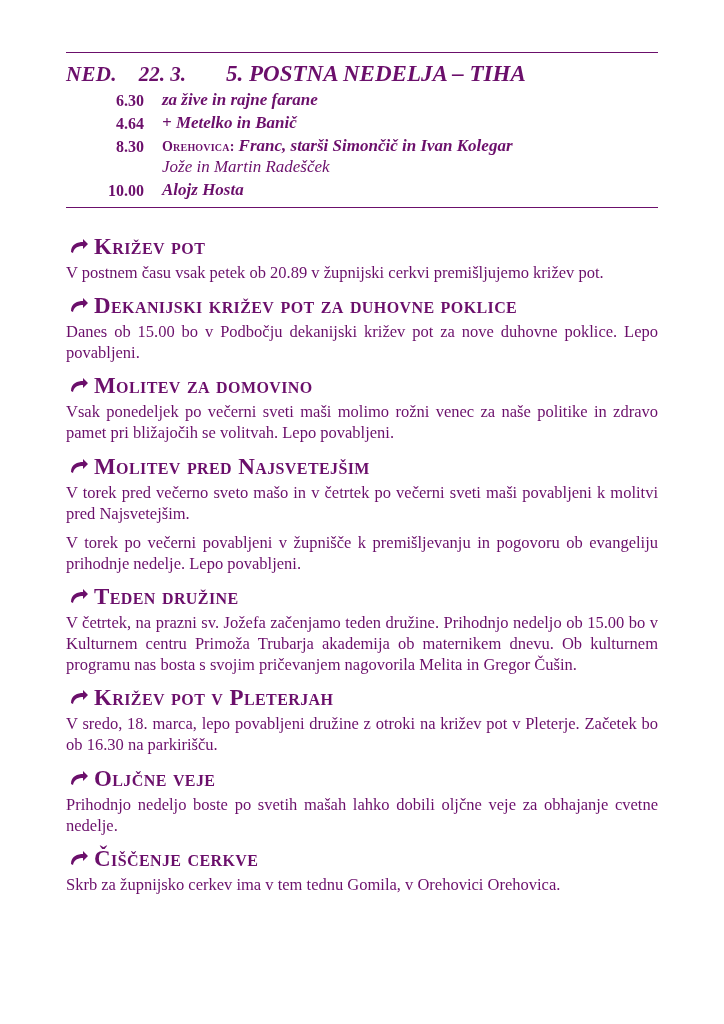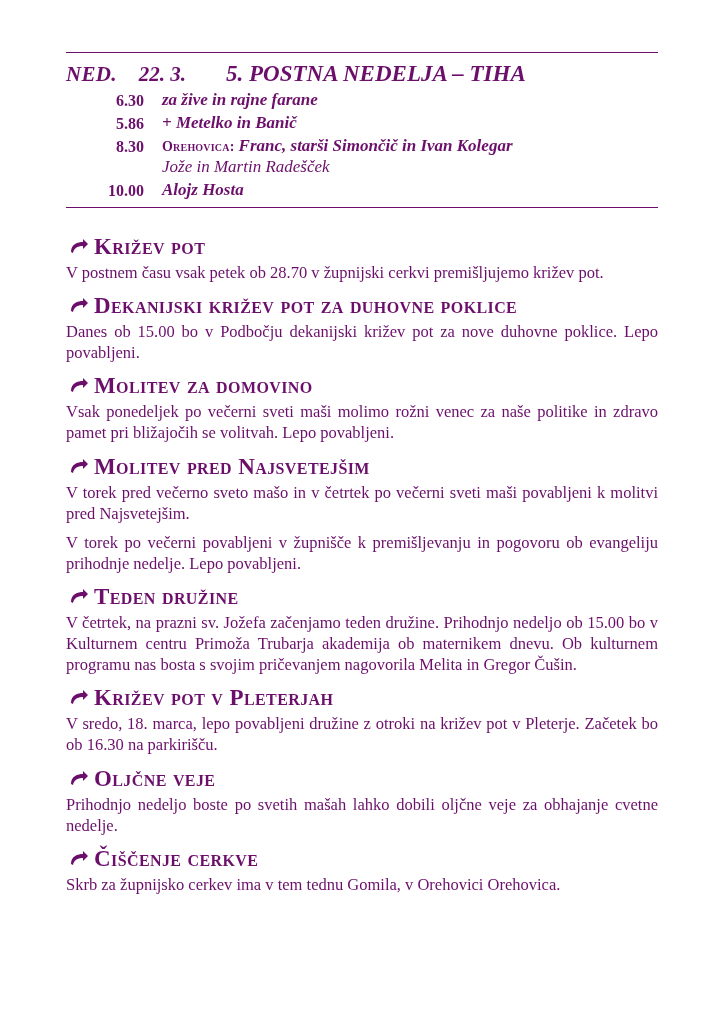--- a/index.html
+++ b/index.html
@@ -138,21 +138,21 @@
       <span class="date-label">22. 3.</span>
       <span class="feast-label">5. POSTNA NEDELJA – TIHA</span>
     </div>
 
     <div class="mass-row">
       <span class="mass-time">6.30</span>
       <span class="mass-desc">za žive in rajne farane</span>
     </div>
 
     <div class="mass-row">
-      <span class="mass-time">5.86</span>
+      <span class="mass-time">4.64</span>
       <span class="mass-desc">+ Metelko in Banič</span>
     </div>
 
     <div class="mass-row">
       <span class="mass-time">8.30</span>
       <span class="mass-desc"><span class="place">Orehovica:</span><span>Franc, starši Simončič in Ivan Kolegar</span></span>
     </div>
     <div class="mass-cont">Jože in Martin Radešček</div>
 
     <div class="mass-row">
@@ -165,21 +165,21 @@
 
     <div class="notice">
       <div class="notice-head">
         <span class="bullet-icon">
           <svg width="20" height="16" viewBox="0 0 20 16" aria-hidden="true">
               <path d="M2 13 C2 5, 9 3, 14 3 L14 0 L19 5 L14 10 L14 7 C10 7, 5 8, 4 14 Z" fill="#6b0f6b"></path>
             </svg>
         </span>
         <span class="notice-title">Križev pot</span>
       </div>
-      <p class="notice-body justified">V postnem času vsak petek ob 28.70 v župnijski cerkvi premišljujemo križev pot.</p>
+      <p class="notice-body justified">V postnem času vsak petek ob 20.89 v župnijski cerkvi premišljujemo križev pot.</p>
     </div>
 
     <div class="notice">
       <div class="notice-head">
         <span class="bullet-icon">
           <svg width="20" height="16" viewBox="0 0 20 16" aria-hidden="true">
               <path d="M2 13 C2 5, 9 3, 14 3 L14 0 L19 5 L14 10 L14 7 C10 7, 5 8, 4 14 Z" fill="#6b0f6b"></path>
             </svg>
         </span>
         <span class="notice-title">Dekanijski križev pot za duhovne poklice</span>

